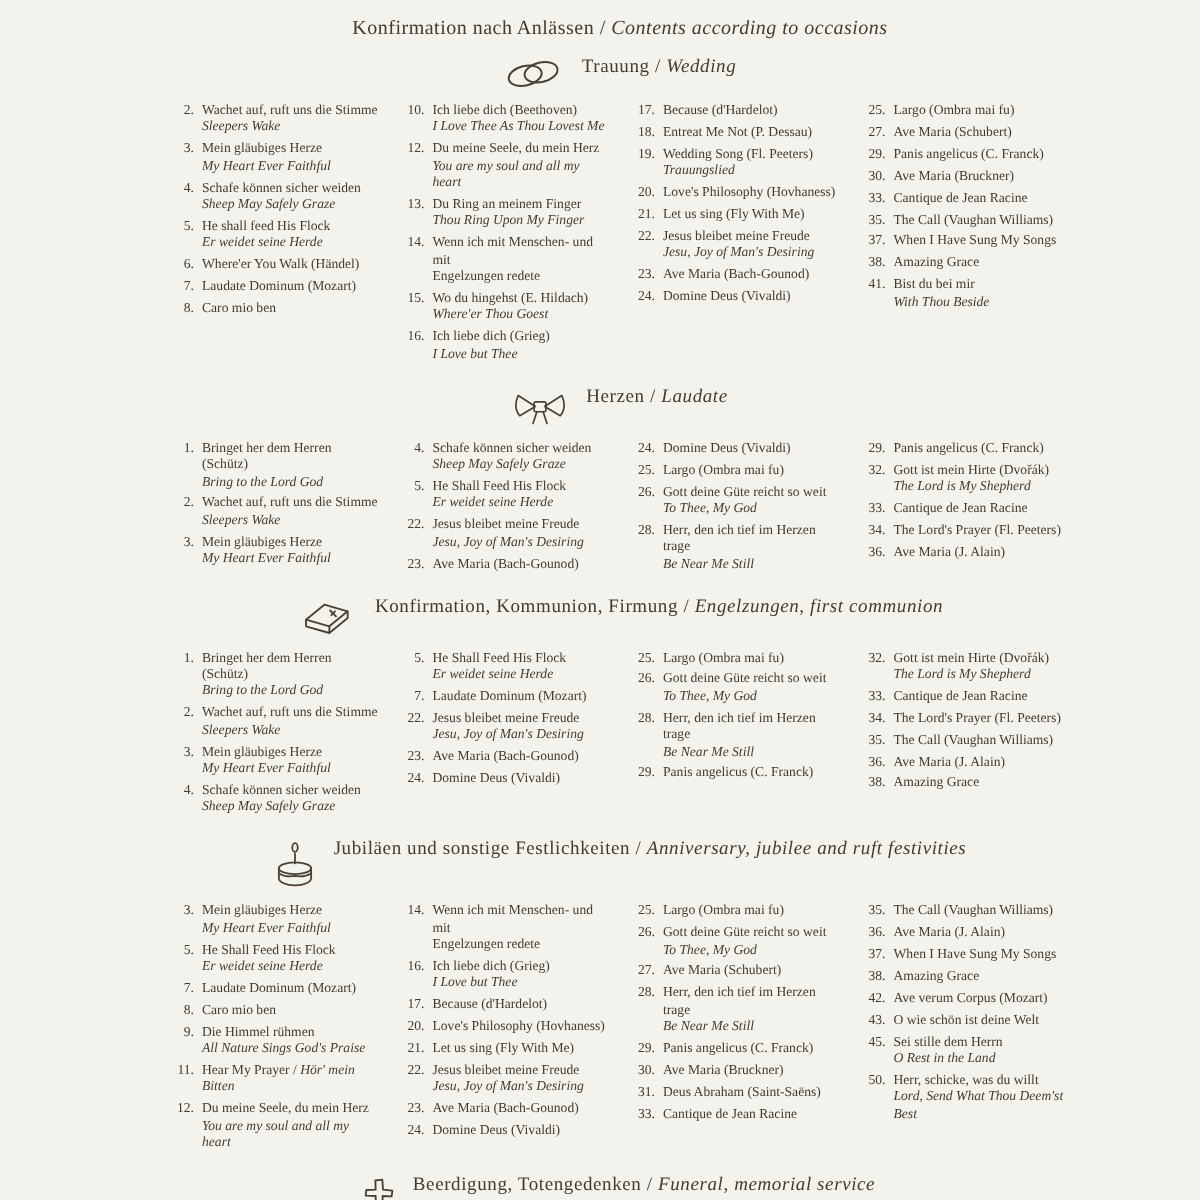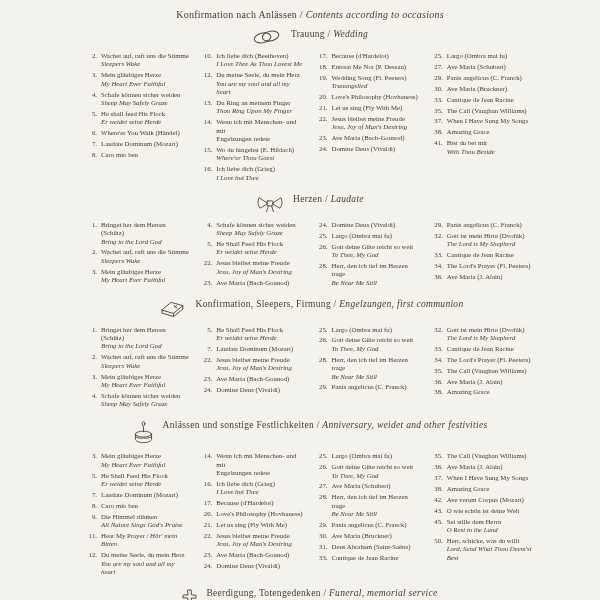--- a/index.html
+++ b/index.html
@@ -384,21 +384,21 @@
         <div class="sec-head">
           <span class="sec-icon">
             <svg width="30" height="20" viewBox="0 0 34 24">
               <path d="M5 13 L16 4 L30 8 L19 17 Z"></path>
               <path d="M5 13 L5 17 L19 21 L19 17"></path>
               <path d="M30 8 L30 12 L19 21"></path>
               <path d="M19.5 7.5 L23 11"></path>
               <path d="M22.4 8 L20.2 10.3"></path>
             </svg>
           </span>
-          <span class="sec-head-text"><span>Konfirmation, Sleepers, Firmung</span><span> / </span><em>Engelzungen, first communion</em></span>
+          <span class="sec-head-text"><span>Konfirmation, Kommunion, Firmung</span><span> / </span><em>Engelzungen, first communion</em></span>
         </div>
         <div class="cols">
           <div class="col">
             <div class="item">
               <span class="num">1.</span>
               <span class="tt">
                 <span class="t">Bringet her dem Herren (Schütz)</span>
                 <span class="s">Bring to the Lord God</span>
               </span>
             </div>
@@ -531,21 +531,21 @@
         <div class="sec-head">
           <span class="sec-icon">
             <svg width="21" height="25" viewBox="0 0 26 30">
               <line x1="13" y1="8" x2="13" y2="14"></line>
               <ellipse cx="13" cy="4.2" rx="1.7" ry="2.7"></ellipse>
               <ellipse cx="13" cy="17" rx="10" ry="3.6"></ellipse>
               <path d="M3 17 L3 23 C3 25.6 7.5 27.6 13 27.6 C18.5 27.6 23 25.6 23 23 L23 17"></path>
               <path d="M3 20.2 C6.5 22.4 9.5 22.3 13 21.8 C16.5 22.3 19.5 22.4 23 20.2"></path>
             </svg>
           </span>
-          <span class="sec-head-text"><span>Anlässen und sonstige Festlichkeiten</span><span> / </span><em>Anniversary, weidet and other festivities</em></span>
+          <span class="sec-head-text"><span>Jubiläen und sonstige Festlichkeiten</span><span> / </span><em>Anniversary, jubilee and ruft festivities</em></span>
         </div>
         <div class="cols">
           <div class="col">
             <div class="item">
               <span class="num">3.</span>
               <span class="tt">
                 <span class="t">Mein gläubiges Herze</span>
                 <span class="s">My Heart Ever Faithful</span>
               </span>
             </div>

